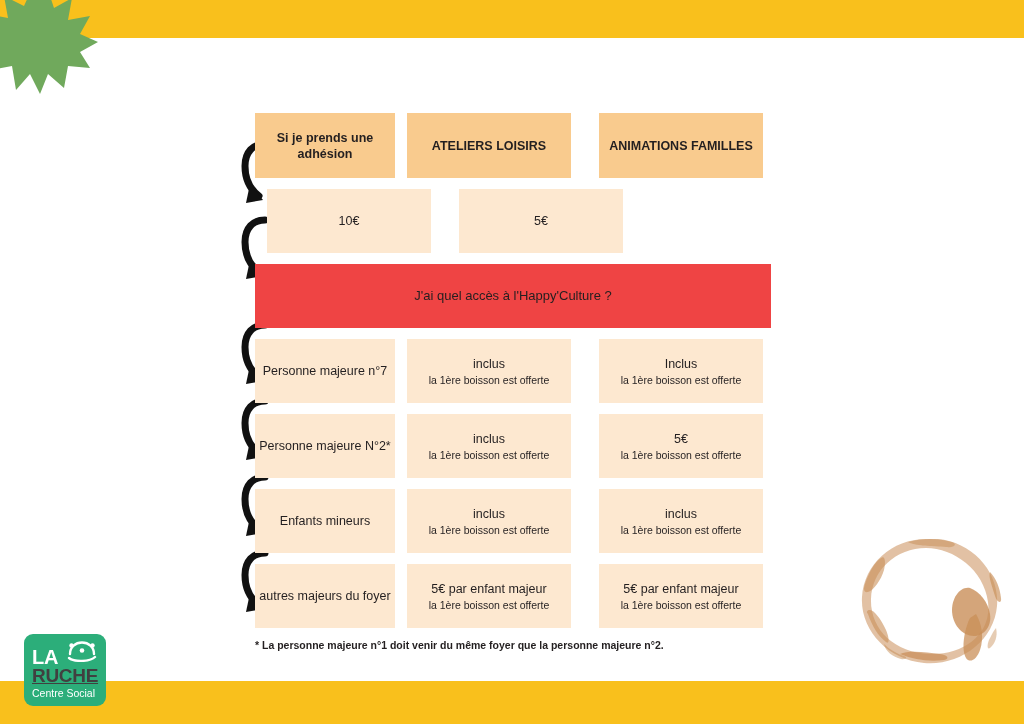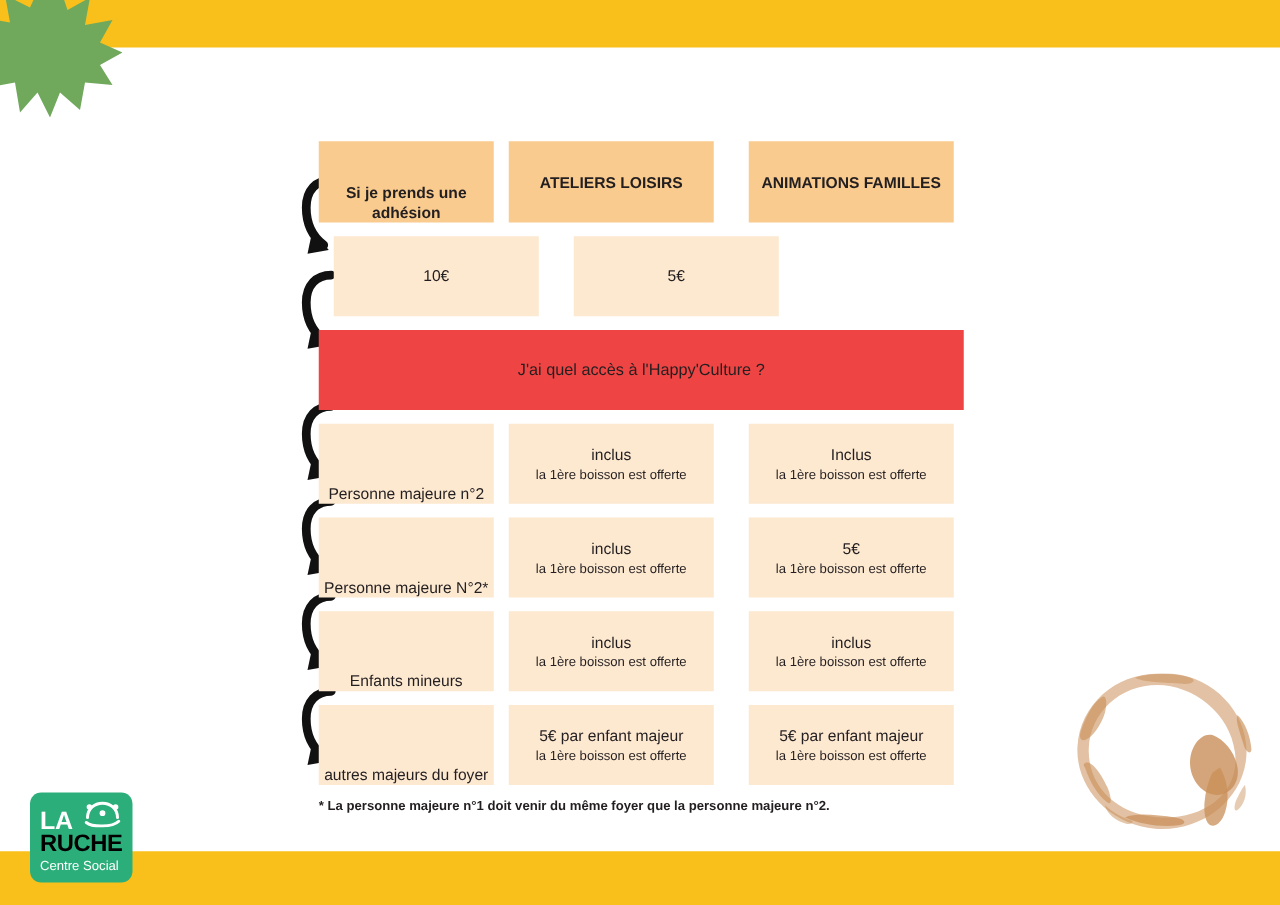--- a/index.html
+++ b/index.html
@@ -63,25 +63,26 @@
   }
   .logo-la {
     color: #ffffff;
     font-weight: bold;
     font-size: 20px;
     letter-spacing: -0.3px;
     line-height: 17px;
     margin-top: 9px;
   }
   .logo-ruche {
-    color: #000000;
+    color: #404040;
     font-weight: bold;
     font-size: 19px;
     letter-spacing: -0.3px;
     line-height: 20px;
+    text-decoration: underline;
   }
   .logo-sub {
     color: #ffffff;
     font-size: 10.5px;
     line-height: 13px;
     margin-top: 1px;
   }
 
   
   .table {
@@ -97,21 +98,21 @@
   .row.header-row { height: 65px; }
   .cell {
     background: #FDE8D0;
     display: flex;
     flex-direction: column;
     align-items: center;
     justify-content: center;
     text-align: center;
     box-sizing: border-box;
   }
-  .cell.label { width: 140px; justify-content: flex-end; }
+  .cell.label { width: 140px; }
   .cell.mid   { width: 164px; margin-left: 12px; }
   .cell.right { width: 164px; margin-left: 28px; }
   .cell.header {
     background: #F9CB8E;
     font-weight: bold;
   }
   .cell.wide {
     width: 524px;
     background: #ef4444;
   }
@@ -251,21 +252,21 @@
   </div>
 
   <div class="row">
     <div class="cell wide">
       <div class="cell-title">J'ai quel accès à l'Happy'Culture ?</div>
     </div>
   </div>
 
   <div class="row">
     <div class="cell label">
-      <div class="cell-title">Personne majeure n°2</div>
+      <div class="cell-title">Personne majeure n°7</div>
     </div>
     <div class="cell mid">
       <div class="cell-title">inclus</div>
       <div class="cell-sub">la 1ère boisson est offerte</div>
     </div>
     <div class="cell right">
       <div class="cell-title">Inclus</div>
       <div class="cell-sub">la 1ère boisson est offerte</div>
     </div>
   </div>

